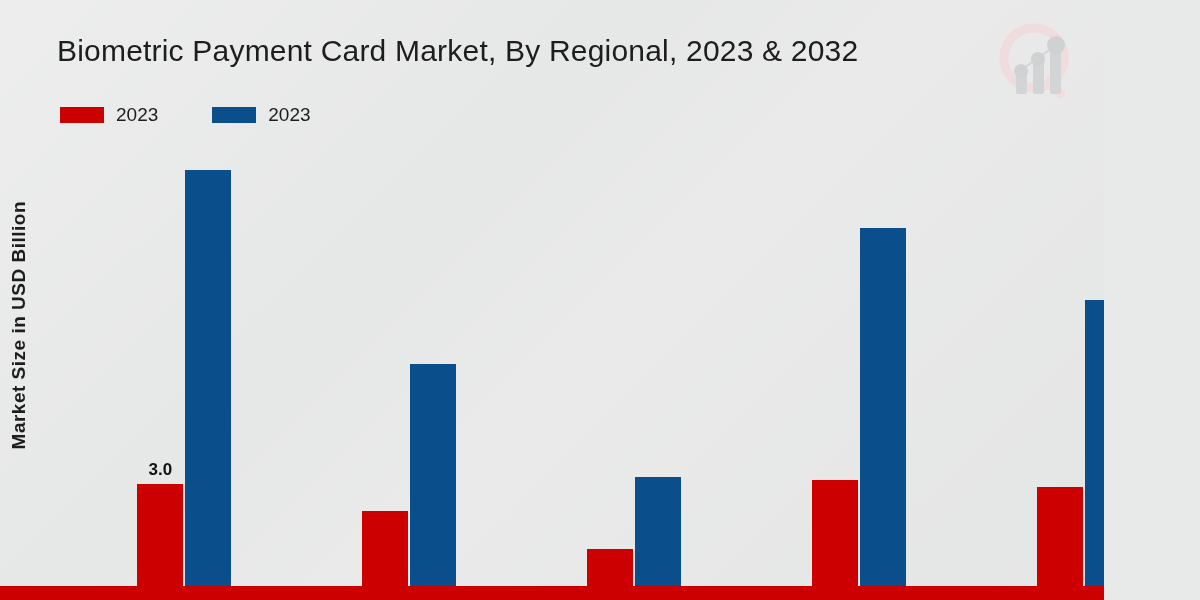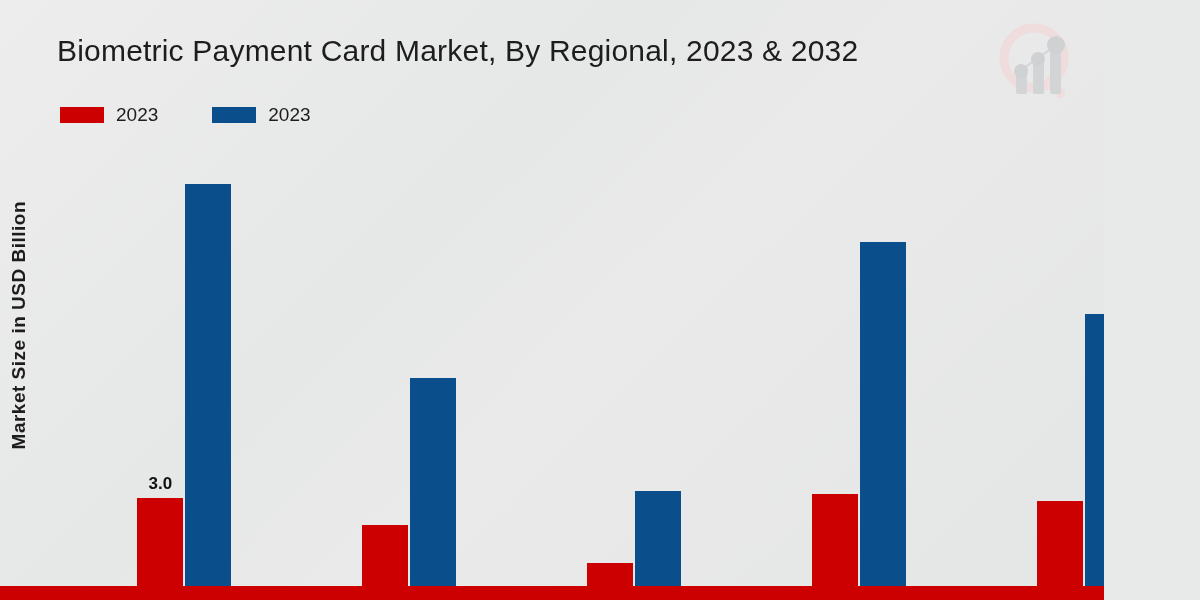--- a/index.html
+++ b/index.html
@@ -92,21 +92,21 @@
     font-weight: bold;
     color: #1d1d1d;
     white-space: nowrap;
     letter-spacing: 0.5px;
   }
 
   
   .plot {
     position: absolute;
     left: 36px;
-    top: 150px;
+    top: 136px;
     width: 1150px;
     height: 300px;
   }
 
   .groups {
     position: absolute;
     left: 36px;
     top: 0;
     width: 1124px;
     height: 450px;

